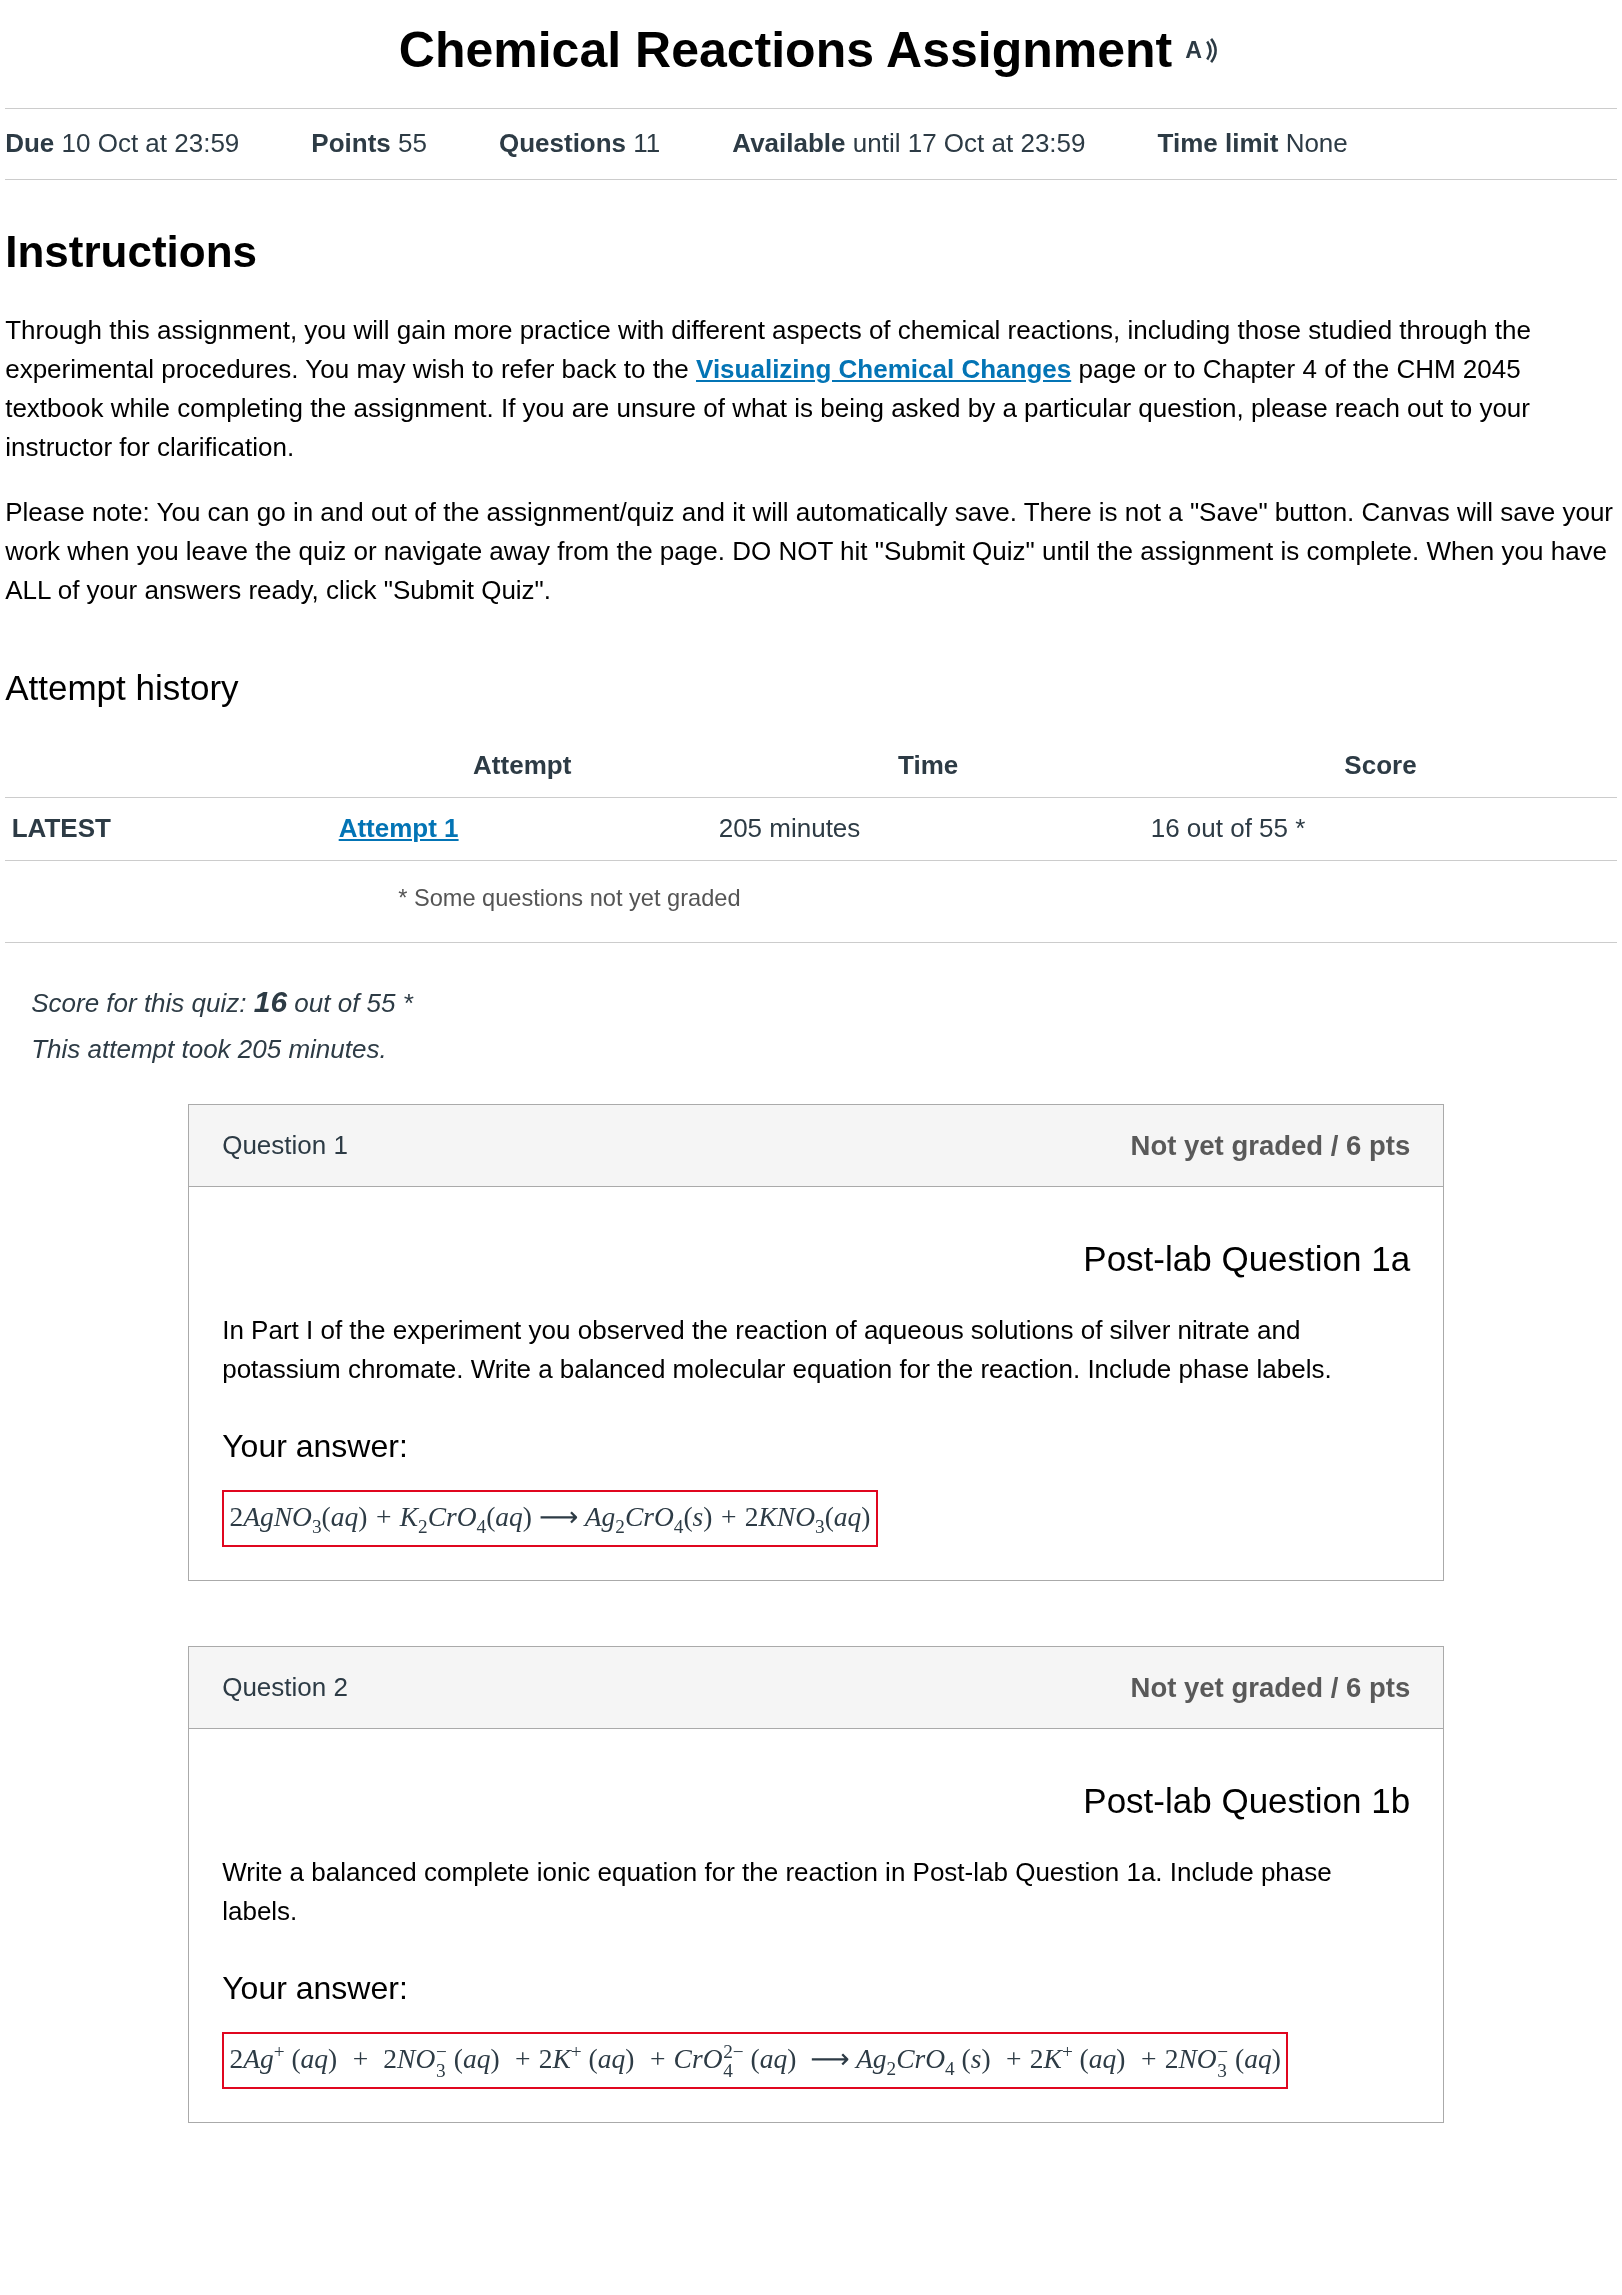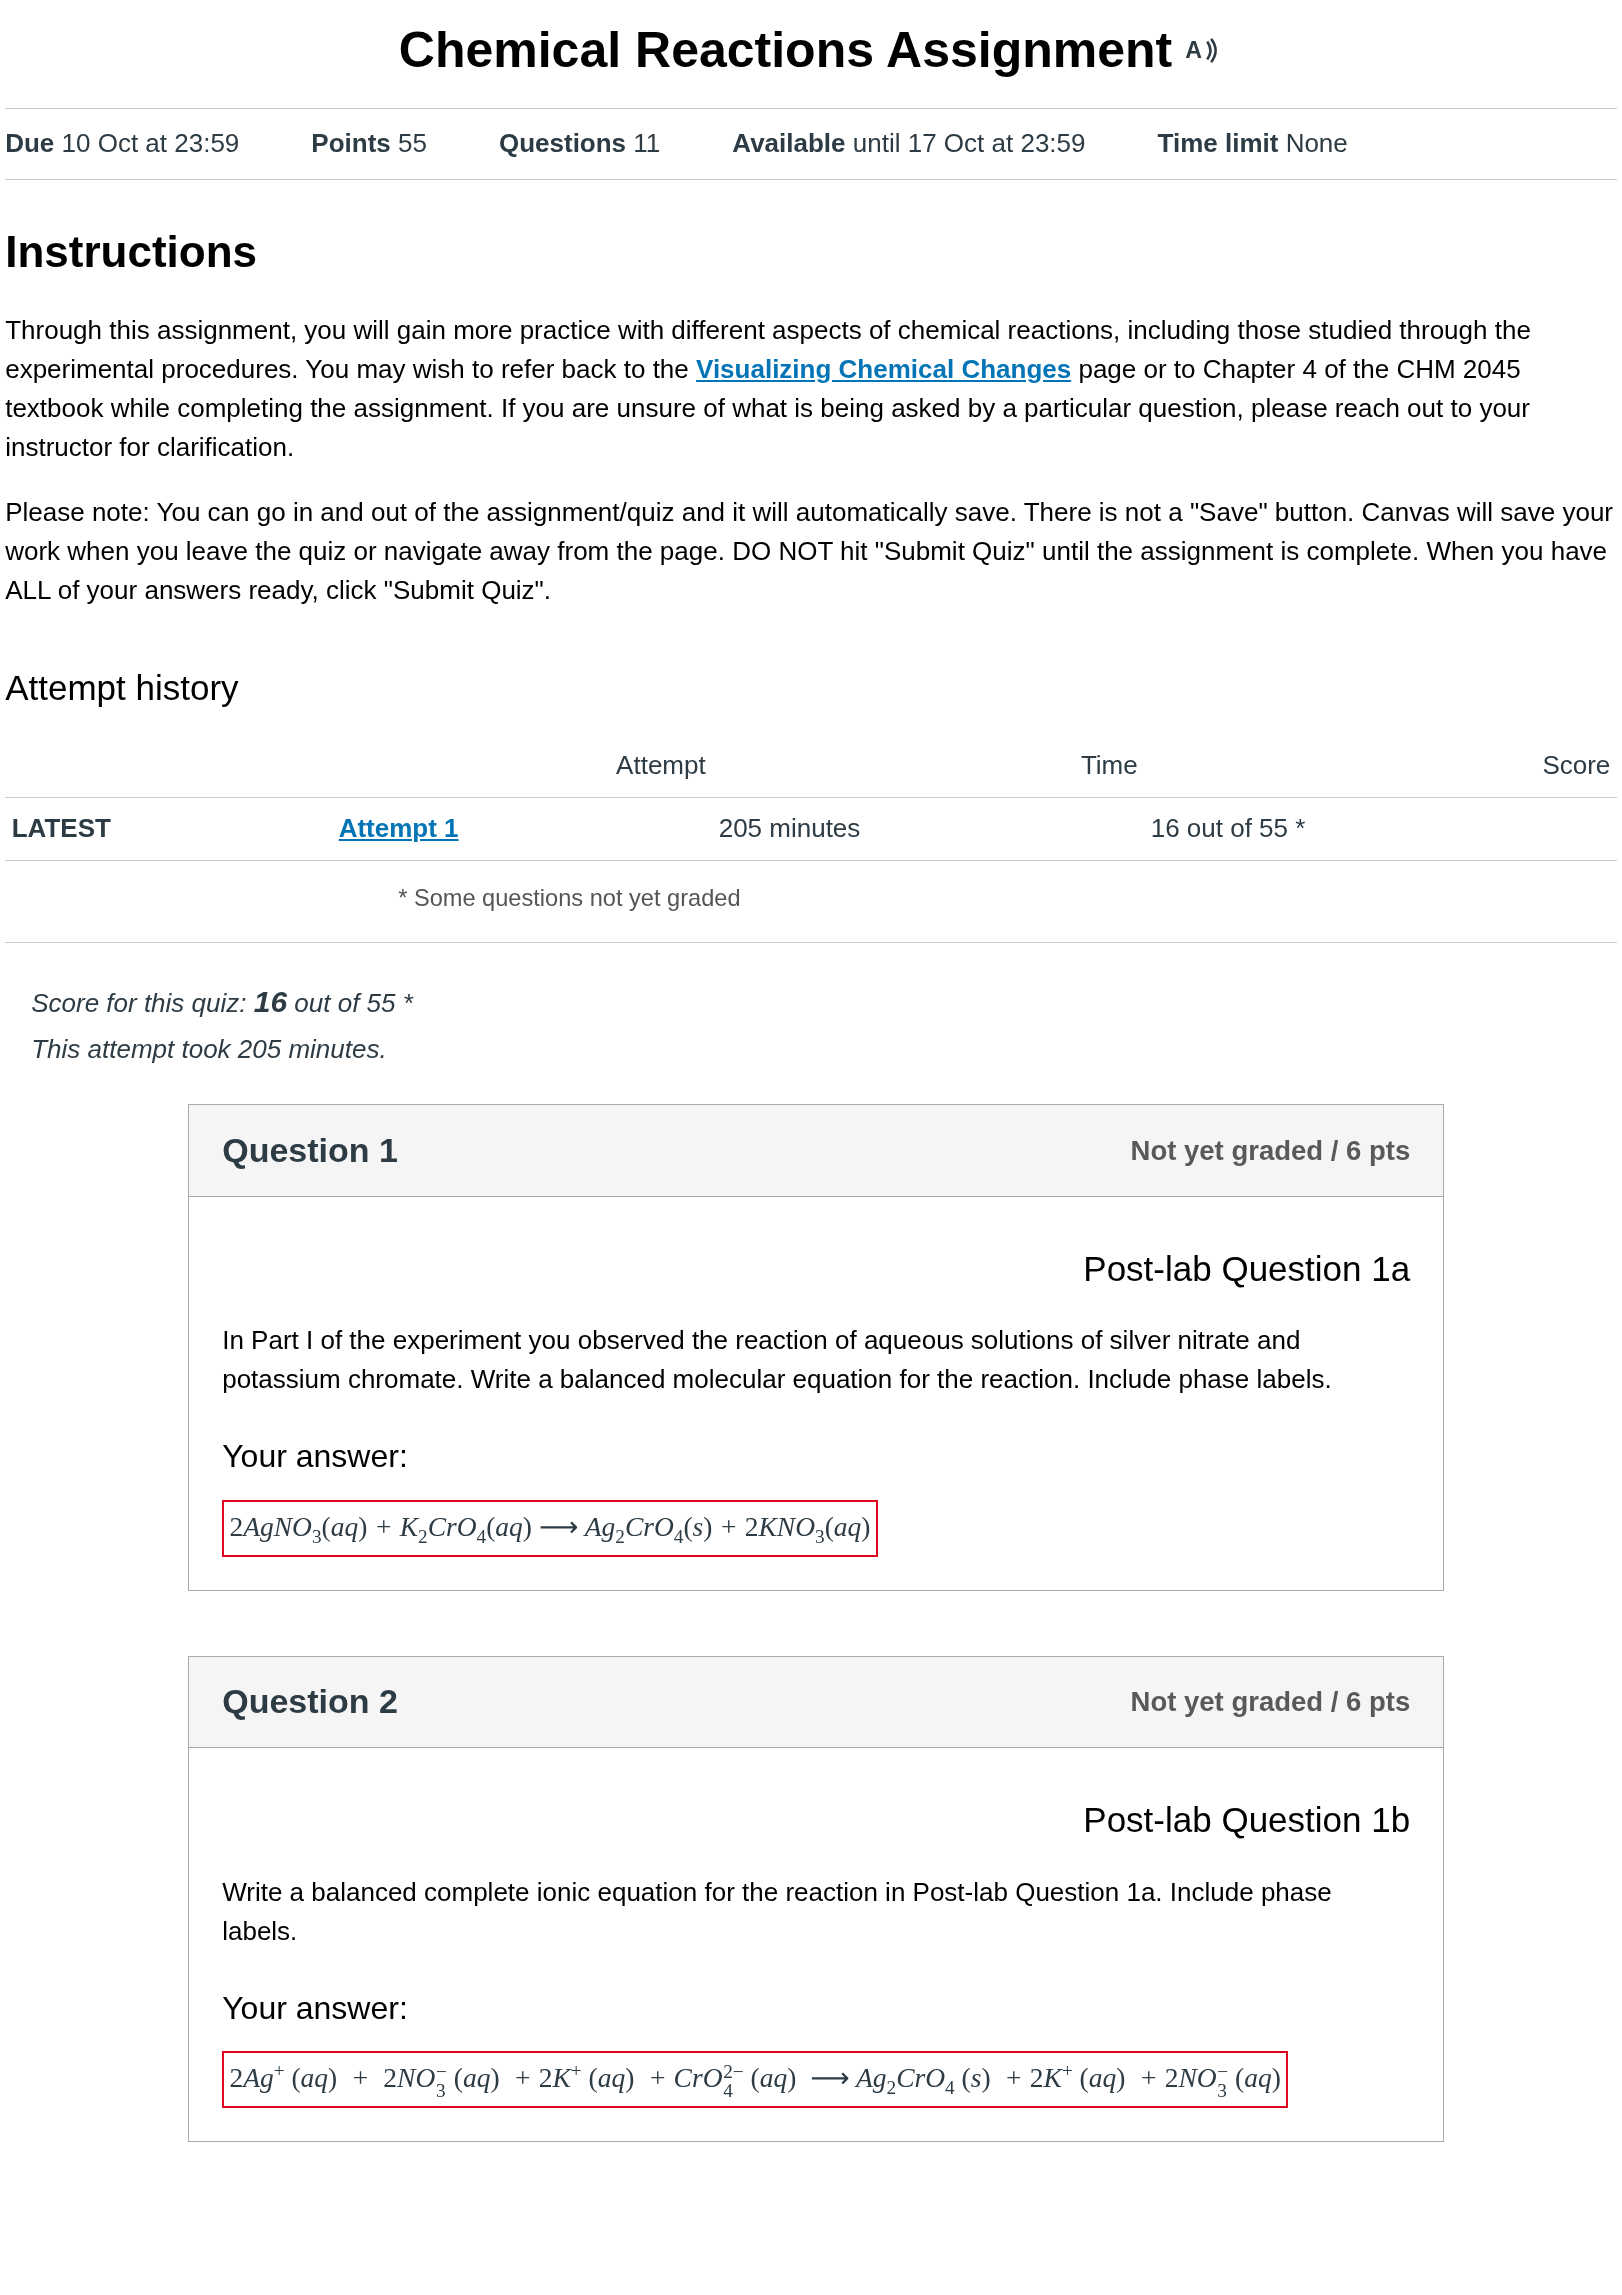--- a/index.html
+++ b/index.html
@@ -63,22 +63,22 @@
     font-weight: 400;
     margin: 52px 0 19.6px 0;
     color: #000;
   }
   table.history {
     width: 100%;
     border-collapse: collapse;
     font-size: 26px;
   }
   table.history th {
-    text-align: right;
-    font-weight: 400;
+    text-align: center;
+    font-weight: 700;
     padding: 11.8px 6.5px;
     border-bottom: 1.3px solid #ccc;
   }
   table.history td {
     padding: 11.8px 6.5px;
     border-top: 1.3px solid #ccc;
     border-bottom: 1.3px solid #ccc;
     margin-top: 45px;
   }
   .latest-cell { font-weight: 700; }
@@ -101,21 +101,21 @@
     border: 1.3px solid #aaa;
   }
   .question-header {
     background: #f5f5f5;
     border-bottom: 1.3px solid #aaa;
     padding: 19.6px 33px;
     display: flex;
     justify-content: space-between;
     align-items: center;
   }
-  .question-number { font-size: 34px; font-weight: 700; }
+  .question-number { font-size: 26px; font-weight: 400; }
   .question-pts { font-size: 27.5px; font-weight: 700; color: #595959; }
   .question-body { padding: 33px; }
   .question-subtitle {
     font-size: 35px;
     font-weight: 400;
     margin: 13px 0 26px 0;
     color: #000;
     text-align: right;
   }
   .question-text {

